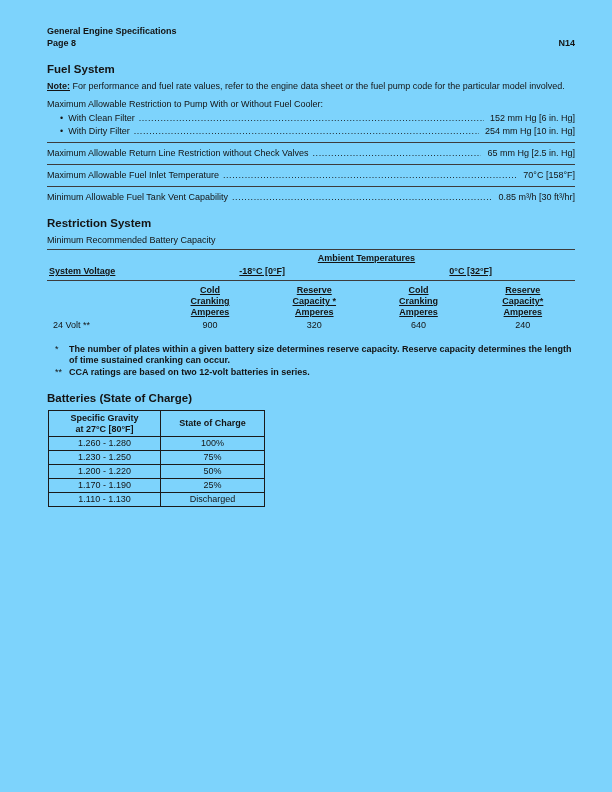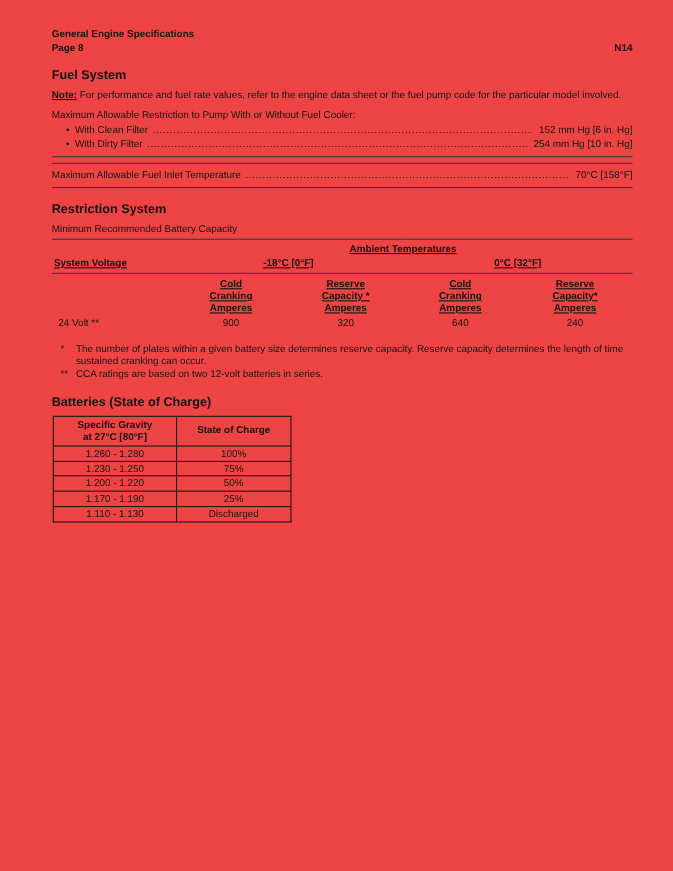--- a/index.html
+++ b/index.html
@@ -3,21 +3,21 @@
 <meta charset="utf-8">
 <style>
   * { margin: 0; padding: 0; box-sizing: border-box; }
   html, body { background: #ffffff; }
   body { font-family: "Liberation Sans", sans-serif; color: #141414; }
 
   .page {
     width: 612px;
     height: 792px;
     margin: 0 auto;
-    background: #ef4444;
+    background: #7dd3fc;
     padding: 26px 37px 30px 47px;
     overflow: hidden;
     font-size: 9px;
     line-height: 1.22;
   }
 
   
   .doc-header {
     display: flex;
     justify-content: space-between;
@@ -80,21 +80,21 @@
   .elec-table .hdr-row td { padding-top: 4px; }
   .center { text-align: center; }
   .bold { font-weight: bold; text-decoration: underline; }
   .pre { white-space: pre-line; }
   .rowlabel { padding-left: 6px !important; }
 
   
   .footnotes { margin: 12px 0 0 8px; }
   .footnote { display: flex; margin-bottom: 1px; }
   .fn-marker { flex: 0 0 14px; text-align: left; }
-  .fn-text { flex: 1 1 auto; }
+  .fn-text { flex: 1 1 auto; font-weight: bold; }
 
   .ecm-note { margin-top: 10px; }
 
   
   .soc-table {
     border-collapse: collapse;
     margin: 4px 0 0 1px;
     font-size: 9px;
   }
   .soc-table th, .soc-table td {
@@ -134,31 +134,41 @@
   </div>
   <div class="spec-row bullet-row">
     <span class="bullet-glyph">•</span>
     <span class="label">With Dirty Filter</span>
     <span class="dots"></span>
     <span class="value">254 mm Hg [10 in. Hg]</span>
   </div>
 
   <div class="sep"></div>
 
+  <div class="spec-row">
+    <span class="label">Maximum Allowable Return Line Restriction without Check Valves</span>
+    <span class="dots"></span>
+    <span class="value">65 mm Hg [2.5 in. Hg]</span>
+  </div>
 
   <div class="sep"></div>
 
   <div class="spec-row">
     <span class="label">Maximum Allowable Fuel Inlet Temperature</span>
     <span class="dots"></span>
     <span class="value">70°C [158°F]</span>
   </div>
 
   <div class="sep"></div>
 
+  <div class="spec-row">
+    <span class="label">Minimum Allowable Fuel Tank Vent Capability</span>
+    <span class="dots"></span>
+    <span class="value">0.85 m³/h [30 ft³/hr]</span>
+  </div>
 
   <div class="section-heading">Restriction System</div>
 
   <p class="intro">Minimum Recommended Battery Capacity</p>
 
   <table class="elec-table">
     <colgroup>
       <col style="width:21%">
       <col style="width:19.75%">
       <col style="width:19.75%">

